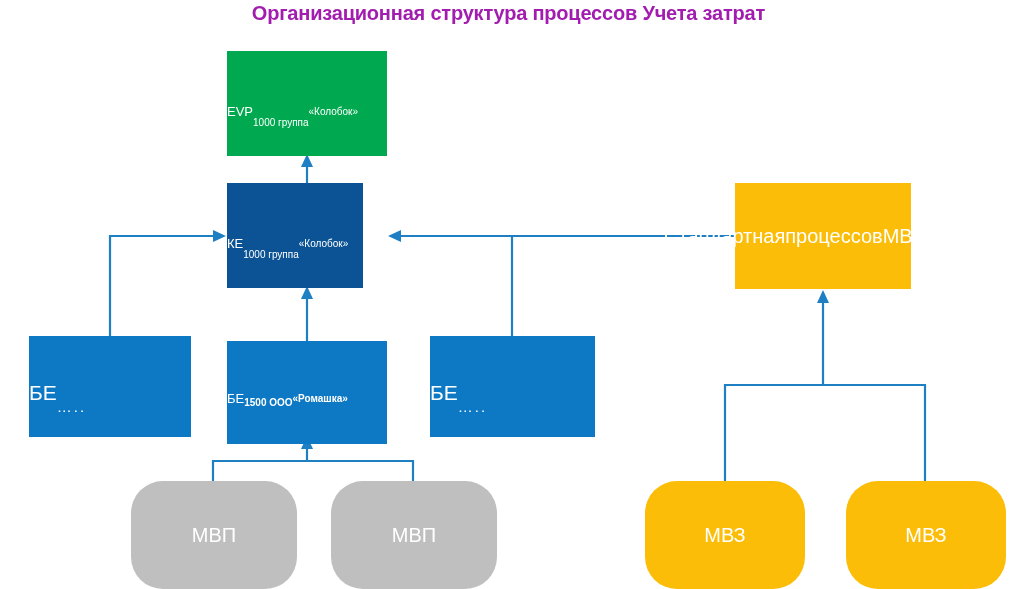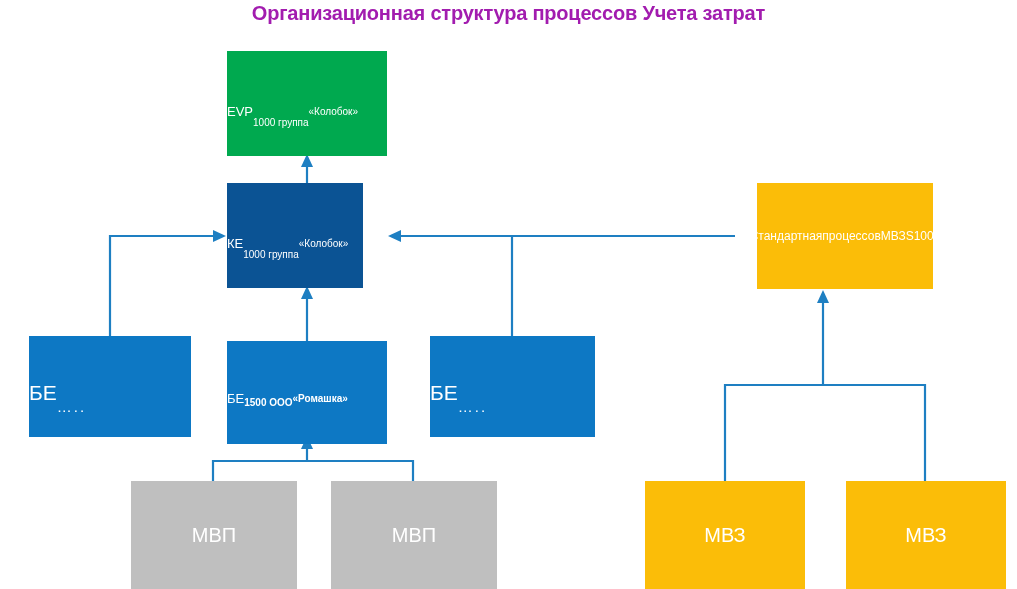--- a/index.html
+++ b/index.html
@@ -44,26 +44,26 @@
   }
   .node.big-label .title-line {
     font-size: 21px;
   }
   .node.big-label .dots {
     font-size: 15px;
     letter-spacing: 2px;
   }
   .node.multiline {
     justify-content: center;
-    font-size: 12px;
-    margin-left: 22px;
+    font-size: 20px;
   }
   .node.plain-label {
     justify-content: center;
     font-size: 20px;
+    border-radius: 32px;
   }
 
   
   #connectors {
     position: absolute;
     left: 0;
     top: 0;
     width: 1017px;
     height: 589px;
   }

